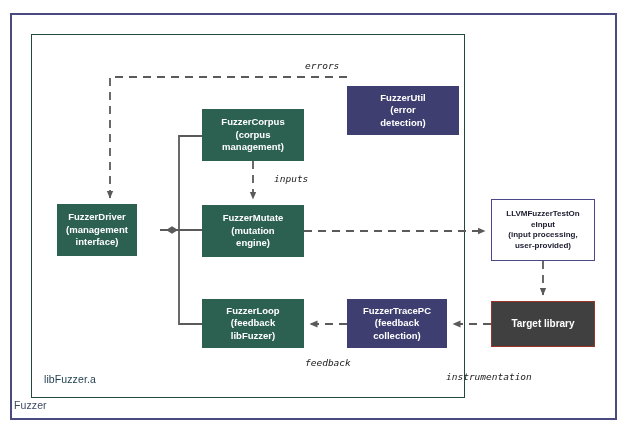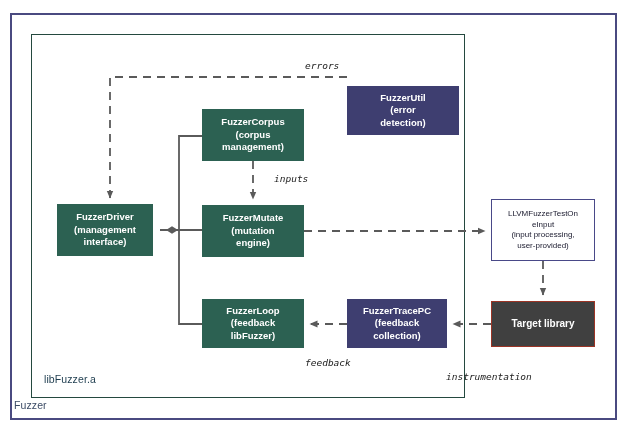--- a/index.html
+++ b/index.html
@@ -31,25 +31,25 @@
     position:absolute;box-sizing:border-box;display:flex;
     align-items:center;justify-content:center;text-align:center;
     font-size:9.5px;line-height:12.5px;font-weight:bold;
     padding:2px 3px;
   }
   .node .lines{display:block;width:100%;}
   .node .ln{display:block;}
   .node-green{background:#2c6152;color:#ffffff;border:1px solid #2c6152;}
   .node-navy{background:#3e3e70;color:#ffffff;border:1px solid #3e3e70;}
   .node-red{background:#404040;color:#ffffff;border:1px solid #9b3425;}
-  .node-white{background:#ffffff;color:#1a1a2e;border:1.5px solid #494988;font-weight:normal;}
+  .node-white{background:#ffffff;color:#1a1a2e;border:1.5px solid #494988;font-weight:bold;}
 
   #n-util   {left:347px;top:53px; width:112px;height:49px;margin-top:33px;}
   #n-corpus {left:202px;top:109px;width:102px;height:52px;}
-  #n-driver {left:57px; top:204px;width:96px;height:52px;}
+  #n-driver {left:57px; top:204px;width:80px;height:52px;}
   #n-mutate {left:202px;top:205px;width:102px;height:52px;}
   #n-loop   {left:202px;top:299px;width:102px;height:49px;}
   #n-trace  {left:347px;top:299px;width:100px;height:49px;}
   #n-llvm   {left:491px;top:199px;width:104px;height:62px;font-size:8px;line-height:10.5px;}
   #n-target {left:491px;top:301px;width:104px;height:46px;font-size:10px;}
 
   
   .edge-label{
     position:absolute;font-family:"DejaVu Sans Mono", monospace;
     font-style:italic;font-size:9.5px;color:#1b1b1b;white-space:nowrap;

